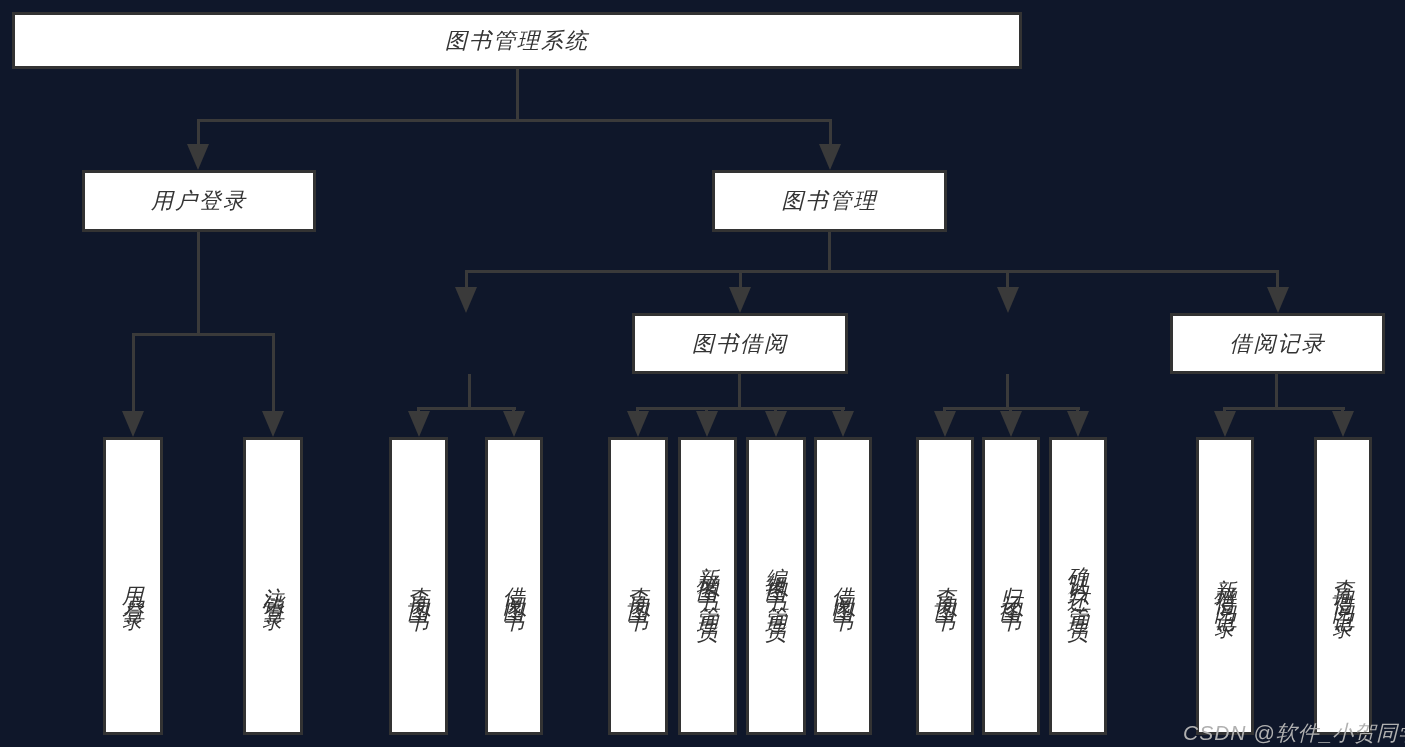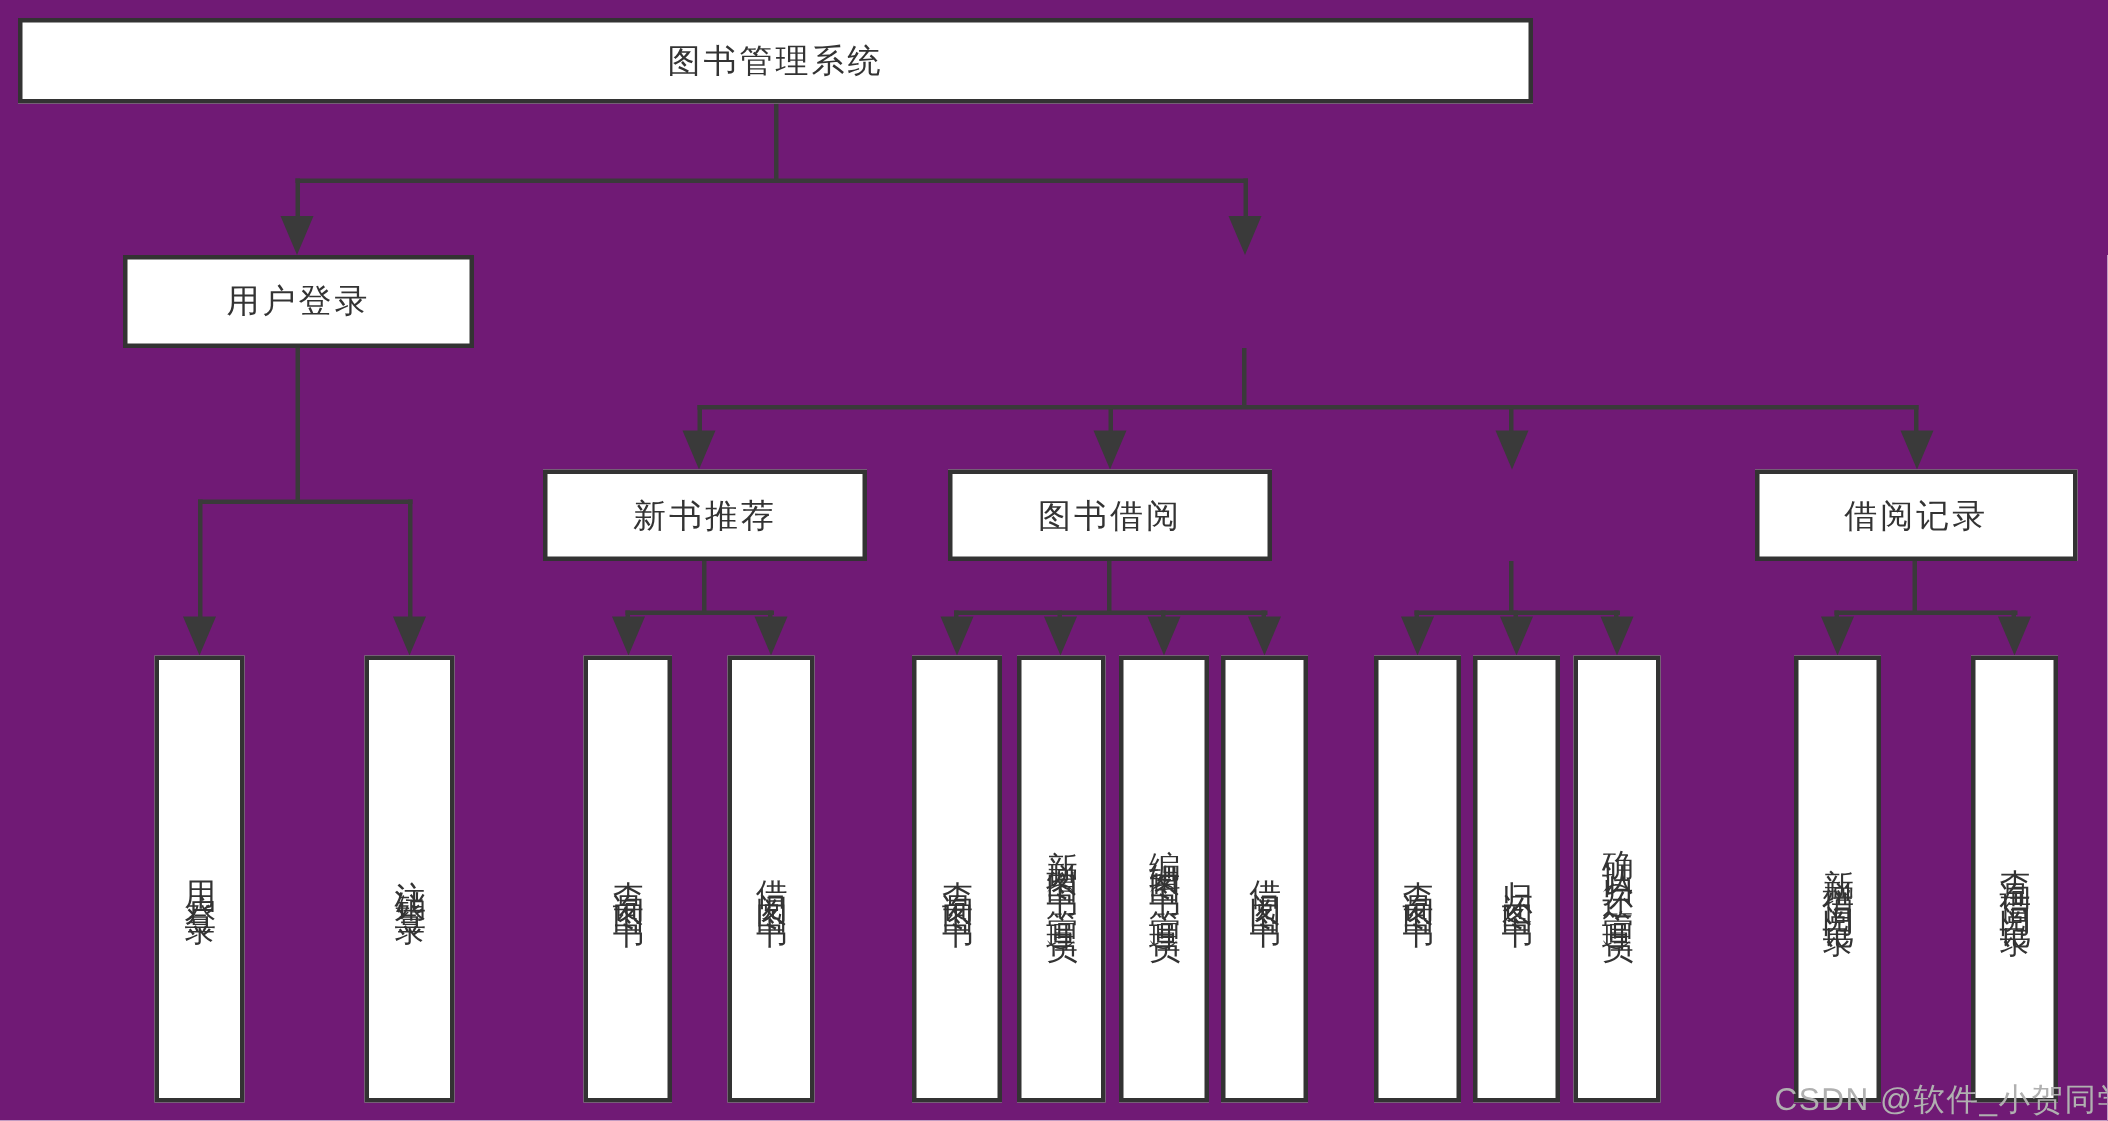--- a/index.html
+++ b/index.html
@@ -2,21 +2,21 @@
 <html><head>
 <meta charset="utf-8">
 <style>
   * { box-sizing: border-box; margin: 0; padding: 0; }
   html, body { background: #ffffff; }
   body {
     width: 1405px; height: 747px;
     font-family: "Liberation Sans", sans-serif;
     position: relative; overflow: hidden;
   }
-  .stage { position: absolute; left: 0; top: 0; width: 1405px; height: 747px; background: #701a75; }
+  .stage { position: absolute; left: 0; top: 0; width: 1405px; height: 747px; background: #0f172a; font-style: italic; }
 
   
   .hbox {
     position: absolute;
     background: #ffffff;
     border: 3px solid #333333;
     display: flex; align-items: center; justify-content: center;
     font-size: 22px; color: #333333; letter-spacing: 2px;
     z-index: 2;
   }
@@ -68,42 +68,42 @@
   <div class="line" style="left:516px; top:69px; width:3px; height:53px;"></div>
   <div class="line" style="left:197px; top:119px; width:635px; height:3px;"></div>
   <div class="line" style="left:197px; top:119px; width:3px; height:31px;"></div>
   <div class="arrow" style="left:187px; top:144px;"></div>
   <div class="line" style="left:829px; top:119px; width:3px; height:31px;"></div>
   <div class="arrow" style="left:819px; top:144px;"></div>
 
   <div class="hbox" style="left:82px; top:170px; width:234px; height:62px;">
     <span>用户登录</span>
   </div>
+  <div class="hbox" style="left:712px; top:170px; width:235px; height:62px;">
+    <span>图书管理</span>
+  </div>
 
   <div class="line" style="left:197px; top:232px; width:3px; height:104px;"></div>
   <div class="line" style="left:132px; top:333px; width:143px; height:3px;"></div>
   <div class="line" style="left:132px; top:333px; width:3px; height:83px;"></div>
   <div class="arrow" style="left:122px; top:411px;"></div>
   <div class="line" style="left:272px; top:333px; width:3px; height:83px;"></div>
   <div class="arrow" style="left:262px; top:411px;"></div>
 
   <div class="line" style="left:828px; top:232px; width:3px; height:40px;"></div>
   <div class="line" style="left:465px; top:270px; width:814px; height:3px;"></div>
   <div class="line" style="left:465px; top:270px; width:3px; height:22px;"></div>
   <div class="arrow" style="left:455px; top:287px;"></div>
   <div class="line" style="left:739px; top:270px; width:3px; height:22px;"></div>
   <div class="arrow" style="left:729px; top:287px;"></div>
   <div class="line" style="left:1006px; top:270px; width:3px; height:22px;"></div>
   <div class="arrow" style="left:997px; top:287px;"></div>
   <div class="line" style="left:1276px; top:270px; width:3px; height:22px;"></div>
   <div class="arrow" style="left:1267px; top:287px;"></div>
 
-  <div class="hbox" style="left:362px; top:313px; width:216px; height:61px;">
-    <span>新书推荐</span>
-  </div>
   <div class="hbox" style="left:632px; top:313px; width:216px; height:61px;">
     <span>图书借阅</span>
   </div>
   <div class="hbox" style="left:1170px; top:313px; width:215px; height:61px;">
     <span>借阅记录</span>
   </div>
 
   <div class="line" style="left:468px; top:374px; width:3px; height:36px;"></div>
   <div class="line" style="left:417px; top:407px; width:99px; height:3px;"></div>
   <div class="line" style="left:417px; top:407px; width:3px; height:9px;"></div>

